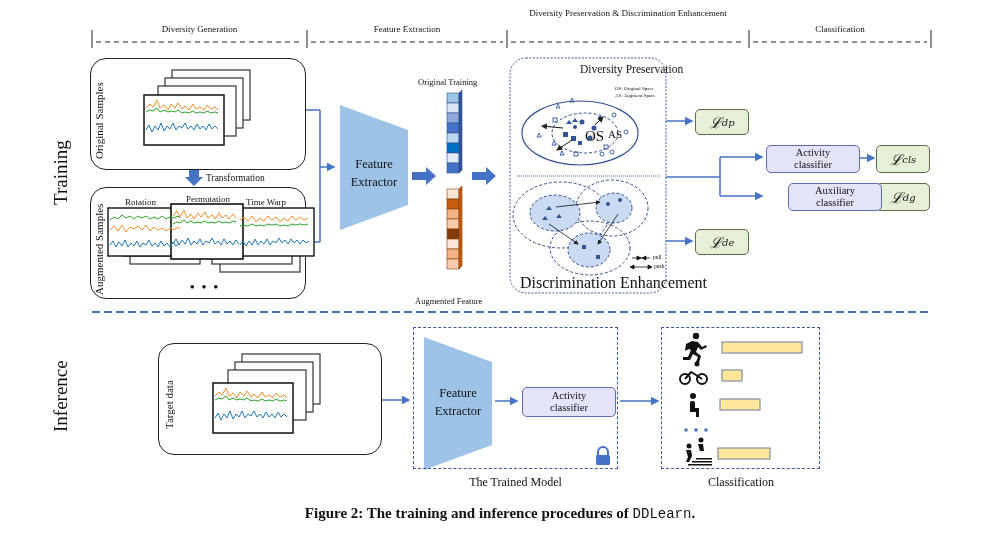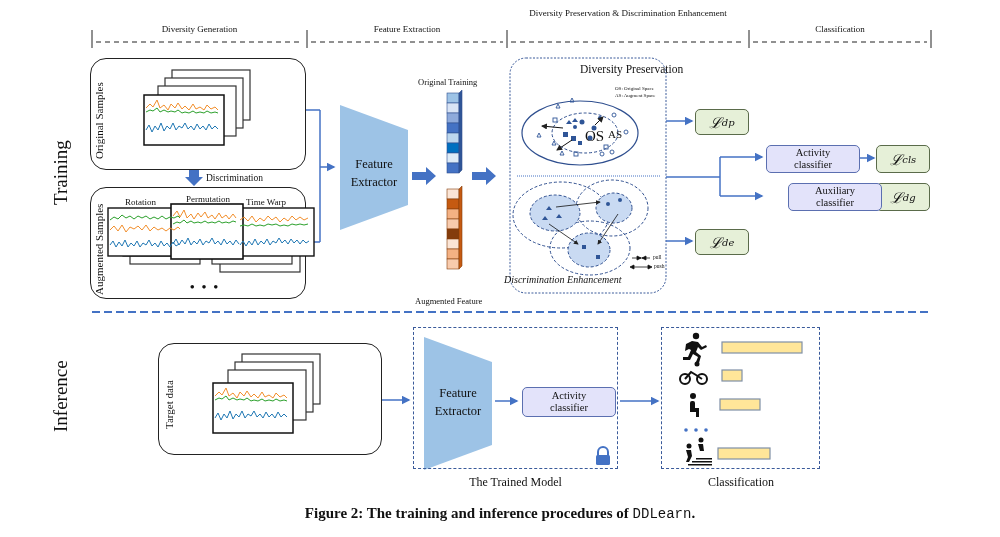--- a/index.html
+++ b/index.html
@@ -190,21 +190,21 @@
   <g fill="none" stroke-width="1">
     <path d="M146,108 l4,-4 l3,3 l4,-7 l3,8 l4,-3 l4,5 l3,-6 l4,4 l3,-5 l4,6 l3,-3 l4,4 l4,-6 l3,5 l4,-2 l4,3 l3,-5 l4,4 l4,-2 l3,3" stroke="#f28e2b"></path>
     <path d="M146,112 l4,-2 l3,1 l4,-3 l3,4 l4,-2 l4,2 l3,-1 l4,1 l3,-2 l4,3 l3,-1 l4,1 l4,-2 l3,2 l4,-1 l4,1 l3,-2 l4,2 l4,-1 l3,1" stroke="#2ca02c"></path>
     <path d="M146,130 l3,-5 l3,7 l3,-6 l3,4 l3,-7 l3,8 l3,-5 l3,3 l3,-6 l3,7 l3,-4 l3,2 l3,-5 l3,6 l3,-3 l3,4 l3,-6 l3,5 l3,-3 l3,4 l3,-6 l3,5 l3,-3 l3,3" stroke="#1f77b4"></path>
   </g>
 </svg>
 
 <svg width="1000" height="537" style="pointer-events:none">
     <polygon points="189,170 199,170 199,177 203,177 194,186 185,177 189,177" fill="#4472c4"></polygon>
   </svg>
-<div class="abs" style="left:206px;top:173px;font-size:9.5px;">Discrimination</div>
+<div class="abs" style="left:206px;top:173px;font-size:9.5px;">Transformation</div>
 
 <div class="abs rounded" style="left:90px;top:187px;width:214px;height:110px;">
   <div class="vlabel" style="left:2px;top:107px;font-size:11px;">Augmented Samples</div>
 </div>
 <div class="abs" style="left:125px;top:197px;font-size:9px;">Rotation</div>
 <div class="abs" style="left:186px;top:194px;font-size:9px;">Permutation</div>
 <div class="abs" style="left:246px;top:197px;font-size:9px;">Time Warp</div>
 <svg width="1000" height="537" style="pointer-events:none">
   <g stroke="#333" stroke-width="1.2" fill="#fff">
     <rect x="130" y="228" width="70" height="36"></rect>
@@ -236,21 +236,21 @@
 <div class="abs" style="left:418px;top:77px;font-size:8.5px;">Original Training</div>
 <div class="abs" style="left:415px;top:276px;font-size:8.5px;margin-top:20px;">Augmented Feature</div>
 
 <div class="abs" style="left:532px;top:63px;font-size:11.5px;margin-left:48px;">Diversity Preservation</div>
 <div class="abs" style="left:615px;top:86px;font-size:5px;">OS: Original Space</div>
 <div class="abs" style="left:615px;top:93px;font-size:5px;">AS: Augment Space</div>
 <div class="abs" style="left:585px;top:128px;font-size:15px;">OS</div>
 <div class="abs" style="left:608px;top:128px;font-size:11px;">AS</div>
 <div class="abs" style="left:653px;top:254px;font-size:5.5px;">pull</div>
 <div class="abs" style="left:654px;top:263px;font-size:5.5px;">push</div>
-<div class="abs" style="left:504px;top:274px;font-size:10px;font-style:italic;">Discrimination Enhancement</div>
+<div class="abs" style="left:520px;top:274px;font-size:16px;">Discrimination Enhancement</div>
 
 <div class="lossbox" style="left:695px;top:109px;width:52px;height:24px;">
     <span>ℒ</span>
     <sub>dp</sub>
   </div>
 <div class="lossbox" style="left:695px;top:229px;width:52px;height:24px;">
     <span>ℒ</span>
     <sub>de</sub>
   </div>
 <div class="lossbox" style="left:876px;top:145px;width:52px;height:26px;">

